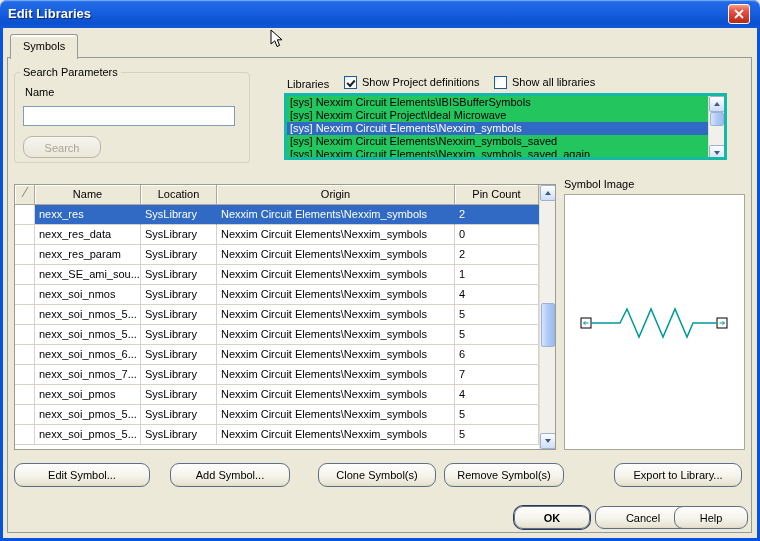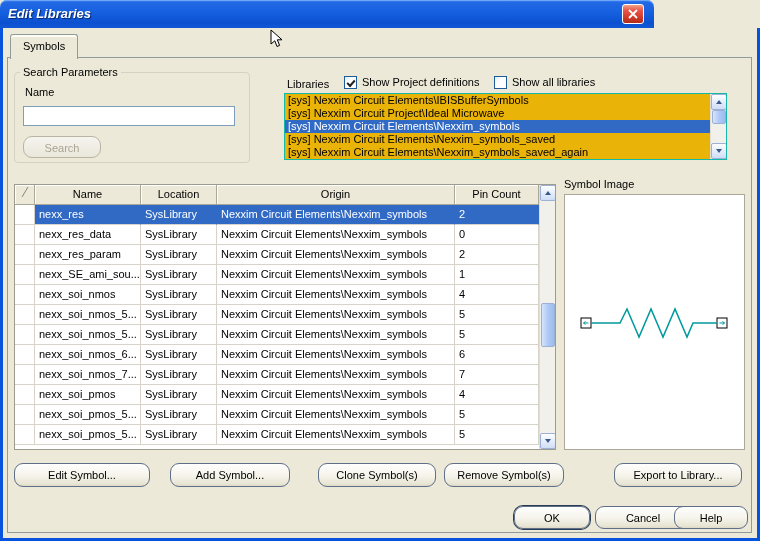--- a/index.html
+++ b/index.html
@@ -14,25 +14,24 @@
     background:#fff;
     overflow:hidden;
   }
   .window{
     position:relative;width:760px;height:541px;
     background:#ece9d8;
     overflow:hidden;
   }
   
   .titlebar{
-    position:absolute;left:0;top:0;width:654px;height:28px;
+    position:absolute;left:0;top:0;width:760px;height:28px;
     background:linear-gradient(180deg,#3a81f3 0%,#2268e4 10%,#1660e0 45%,#0b50cf 82%,#1157d6 100%);
     border-radius:7px 7px 0 0;
     box-shadow:inset 0 1px 0 #6ea6f8;
-    font-style:italic;
   }
   .title-text{
     position:absolute;left:8px;top:0;line-height:27px;
     color:#fff;font-size:13px;font-weight:bold;
     text-shadow:1px 1px 1px #0a246a;
   }
   .close-btn{
     position:absolute;top:4px;right:10px;width:22px;height:20px;
     background:linear-gradient(180deg,#f3a183 0%,#e8564a 30%,#d03a28 70%,#b02a18 100%);
     border:1px solid #fff;border-radius:3px;
@@ -95,21 +94,21 @@
     border:1px solid #1d5c99;background:linear-gradient(135deg,#dcebfa,#fff 40%);
     position:relative;margin-right:5px;flex:0 0 13px;
   }
   .cb.checked::after{
     content:"";position:absolute;left:2px;top:3px;width:6px;height:3px;
     border-left:2px solid #222;border-bottom:2px solid #222;
     transform:rotate(-48deg);
   }
   .listbox{
     position:absolute;left:284px;top:93px;width:443px;height:67px;
-    box-sizing:border-box;border:1px solid #14b8a6;background:#eab308;
+    box-sizing:border-box;border:3px solid #14b8a6;background:#22c55e;
     overflow:hidden;
   }
   .lb-items{position:absolute;left:0;top:0;right:16px;bottom:0;overflow:hidden;}
   .lb-item{height:13px;line-height:13px;padding-left:3px;white-space:nowrap;overflow:hidden;}
   .lb-item.selected{background:var(--sel-color);color:#fff;}
   
   .sb{position:absolute;width:16px;background:#f1f0ea;border-left:1px solid #e0ded2;box-sizing:border-box;}
   .sb-btn{
     position:absolute;left:0;width:16px;height:16px;box-sizing:border-box;
     background:linear-gradient(180deg,#fdfeff,#cfddf8);
@@ -338,21 +337,21 @@
       <path d="M26 128 H55 L62 114 L74 142 L86 114 L98 142 L110 114 L122 142 L128 128 H152" fill="none" style="stroke:var(--symbol-stroke)" stroke-width="1.5"></path>
     </svg>
   </div>
 
   <button class="xp-btn" style="left:14px;top:463px;width:136px;">Edit Symbol...</button>
   <button class="xp-btn" style="left:170px;top:463px;width:120px;">Add Symbol...</button>
   <button class="xp-btn" style="left:318px;top:463px;width:118px;">Clone Symbol(s)</button>
   <button class="xp-btn" style="left:444px;top:463px;width:120px;">Remove Symbol(s)</button>
   <button class="xp-btn" style="left:614px;top:463px;width:128px;">Export to Library...</button>
 
-  <button class="xp-btn default" style="left:514px;top:506px;width:76px;height:23px;">OK</button>
+  <button class="xp-btn default" style="left:514px;top:506px;width:76px;height:23px;font-weight:bold;">OK</button>
   <button class="xp-btn" style="left:595px;top:506px;width:96px;height:23px;">Cancel</button>
   <button class="xp-btn" style="left:674px;top:506px;width:74px;height:23px;">Help</button>
 
   <div class="cursor">
     <svg width="14" height="20" viewBox="0 0 14 20">
       <path d="M1,1 L1,15 L4.8,11.8 L7,17.5 L9.6,16.4 L7.3,10.8 L12,10.8 Z" fill="#fff" stroke="#000" stroke-width="1"></path>
     </svg>
   </div>
 
 </div>

